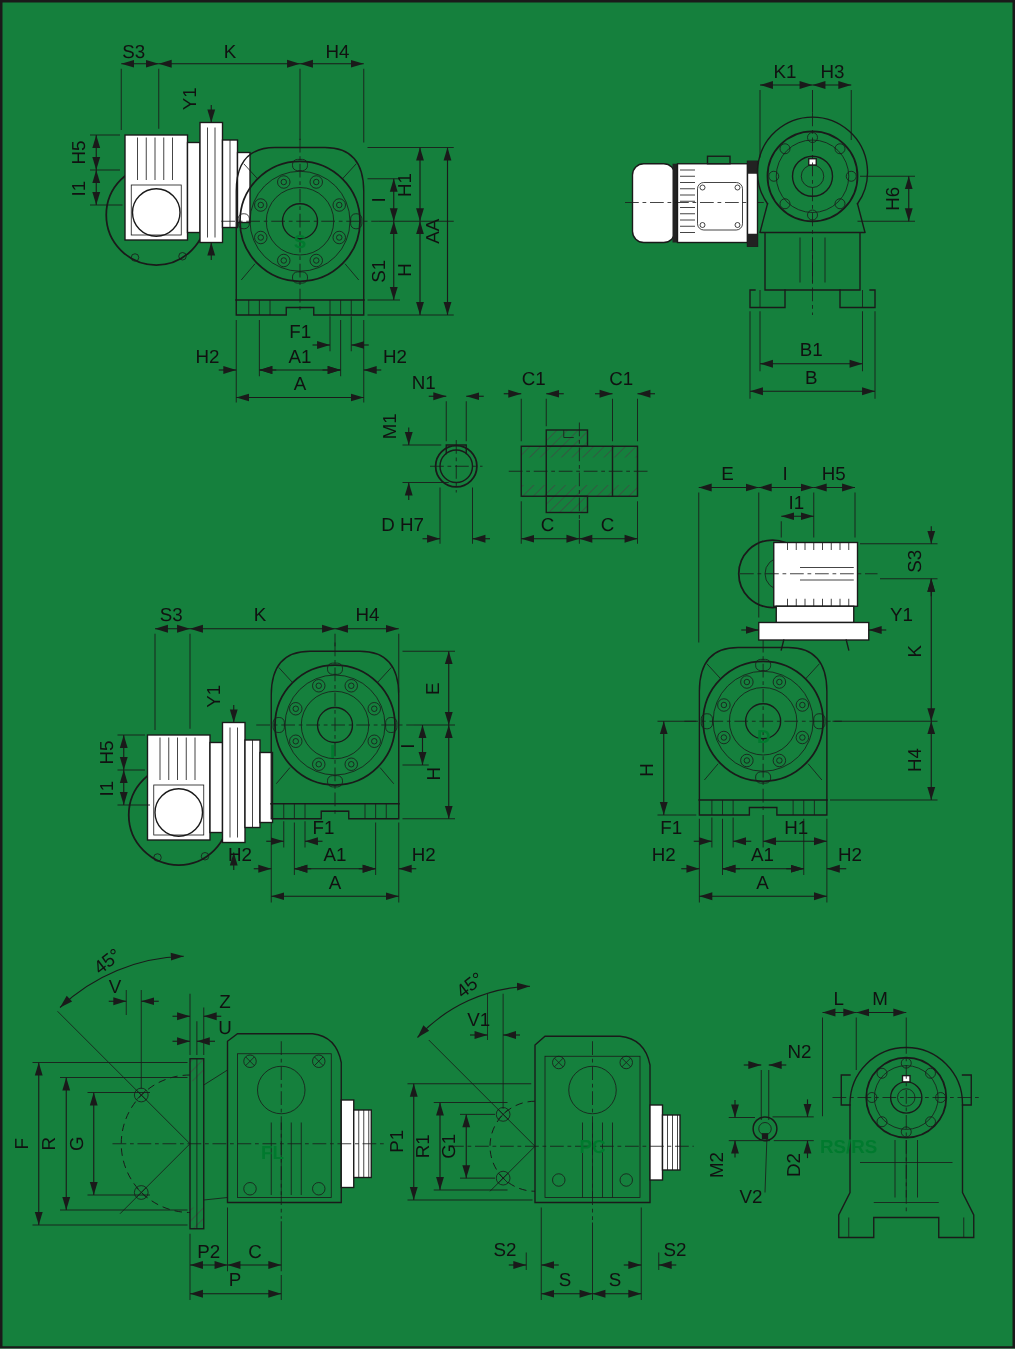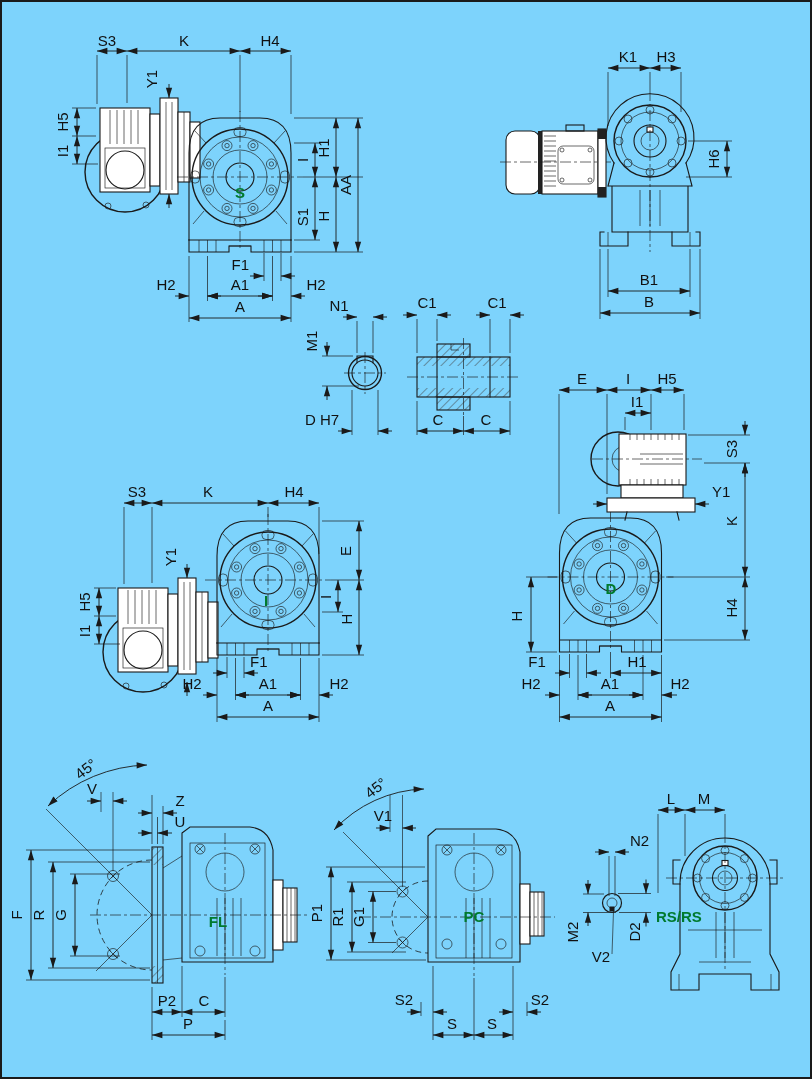--- a/index.html
+++ b/index.html
@@ -1,16 +1,16 @@
 <!DOCTYPE html>
 <html style="--line: #1a1a1a; --green: #007a2e; --bg: #ffffff;"><head>
 <meta charset="utf-8">
 <style>
   html,body{margin:0;padding:0;background:#e8e8e8;}
-  .page{position:relative;width:812px;height:1079px;background:#7dd3fc;margin:0 auto;overflow:hidden;}
+  .page{position:relative;width:812px;height:1079px;background:#15803d;margin:0 auto;overflow:hidden;}
   svg{display:block}
   .ln{stroke:var(--line,#1a1a1a);stroke-width:1.1;fill:none;stroke-linecap:square}
   .lnf{stroke:var(--line,#1a1a1a);stroke-width:1.1;fill:#fff}
   .thin{stroke:var(--line,#1a1a1a);stroke-width:0.65;fill:none}
   .cl{stroke:var(--line,#1a1a1a);stroke-width:0.65;fill:none;stroke-dasharray:11 3 3 3}
   .dsh{stroke:var(--line,#1a1a1a);stroke-width:0.8;fill:none;stroke-dasharray:6 4}
   .dim{stroke:var(--line,#1a1a1a);stroke-width:0.9;fill:none}
   .ext{stroke:var(--line,#1a1a1a);stroke-width:0.7;fill:none}
   text{font-family:"Liberation Sans",sans-serif;font-size:15px;fill:#111}
   .t{text-anchor:middle}

